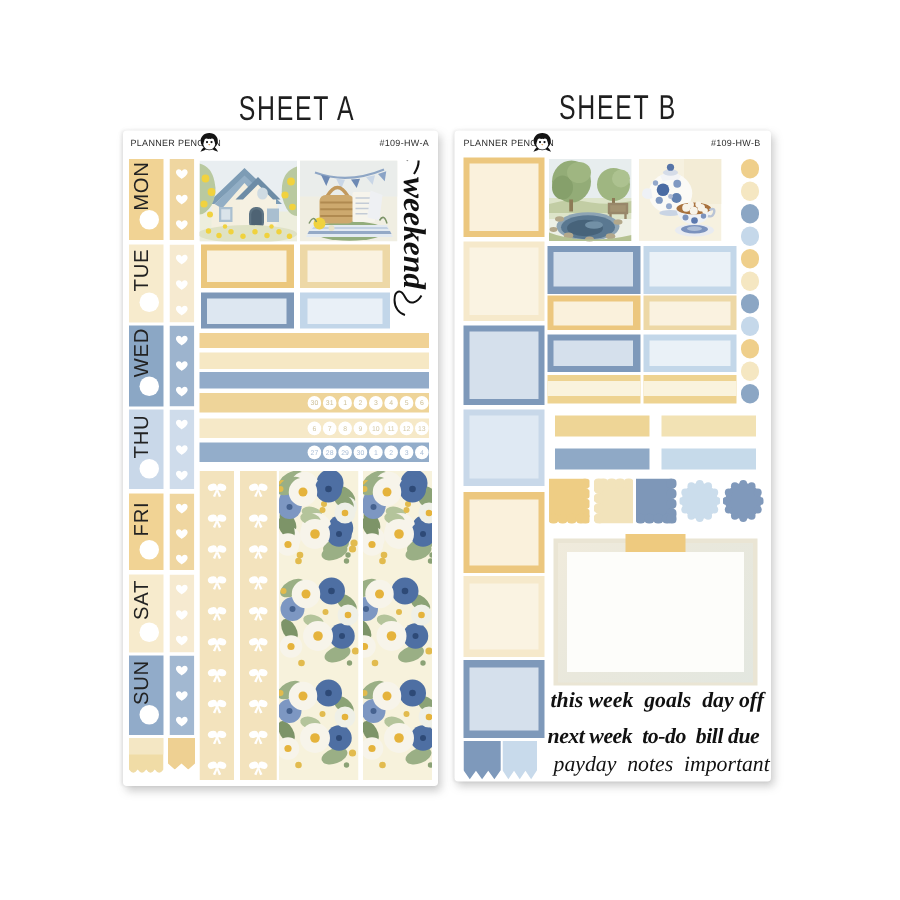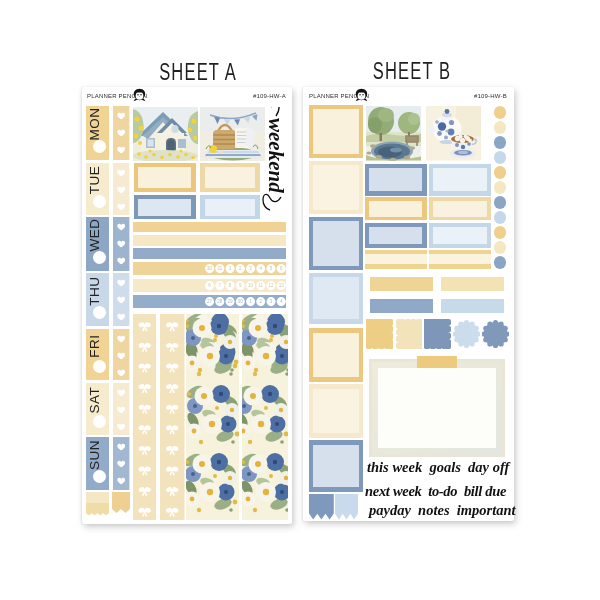--- a/index.html
+++ b/index.html
@@ -742,14 +742,14 @@
   <div class="abs" style="left:65.8px;top:271.7px;width:136px;height:98.6px;background:#eae5d4;"></div>
   <div class="abs" style="left:68.5px;top:274.5px;width:130.5px;height:93px;background:linear-gradient(135deg,#f0ebdc 0%,#e9e8dc 45%,#e3e7e0 100%);"></div>
   <div class="abs" style="left:74.8px;top:280.7px;width:118px;height:80.6px;background:#fdfdfa;"></div>
 
   <div class="abs" style="left:113.8px;top:268.5px;width:40px;height:12.5px;background:#eeca7f;"></div>
 
   <div class="abs" style="left:64px;top:372px;width:146px;font-family:'Liberation Serif',serif;font-style:italic;font-weight:bold;font-size:14.5px;color:#111;white-space:nowrap;">this week&nbsp; goals&nbsp; day off</div>
 
   <div class="abs" style="left:62px;top:396px;letter-spacing:-0.3px;width:146px;font-family:'Liberation Serif',serif;font-style:italic;font-weight:bold;font-size:14.5px;color:#111;white-space:nowrap;">next week&nbsp; to-do&nbsp; bill due</div>
 
-  <div class="abs" style="left:66px;top:414.5px;width:146px;font-family:'Liberation Serif',serif;font-style:italic;font-weight:bold;font-size:14.5px;color:#111;white-space:nowrap;">payday&nbsp; notes&nbsp; important</div>
+  <div class="abs" style="left:66px;top:414.5px;width:146px;font-family:'Liberation Serif',serif;font-style:italic;font-weight:normal;font-size:14.5px;color:#111;white-space:nowrap;">payday&nbsp; notes&nbsp; important</div>
 </div>
 
 </body></html>

